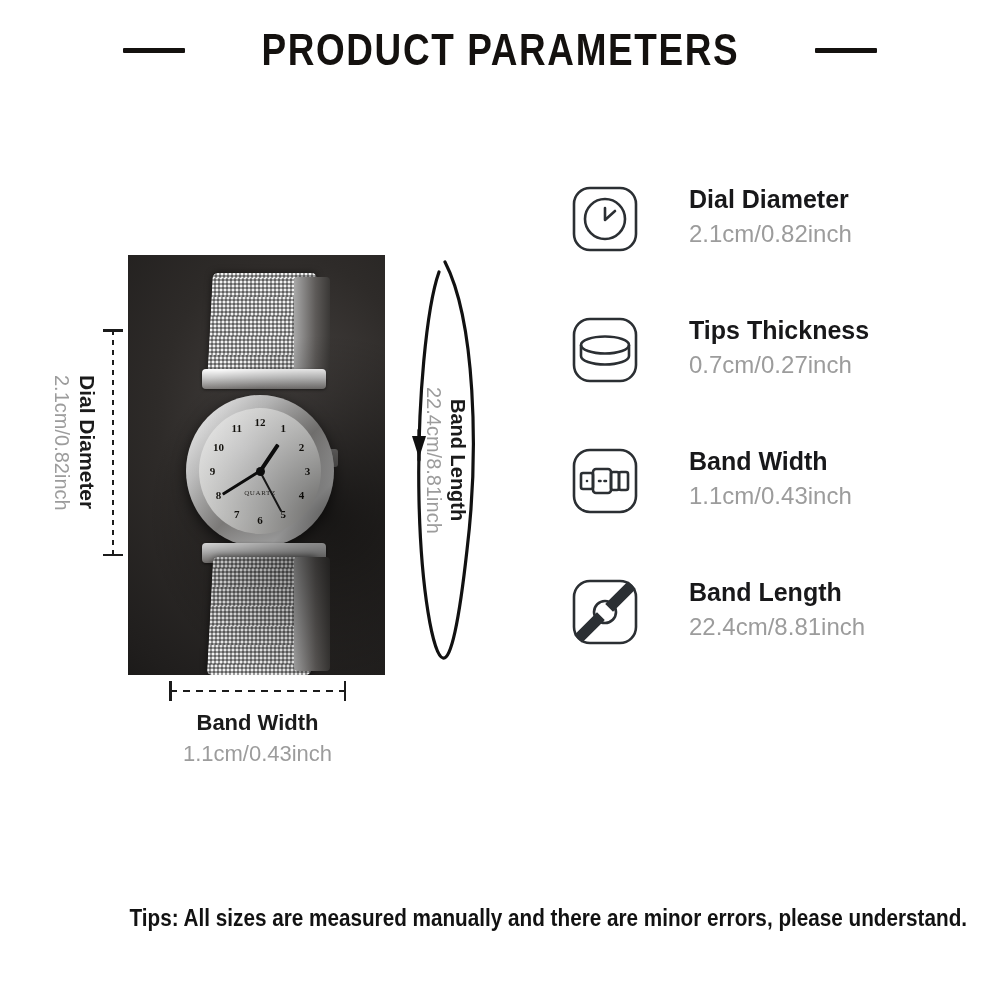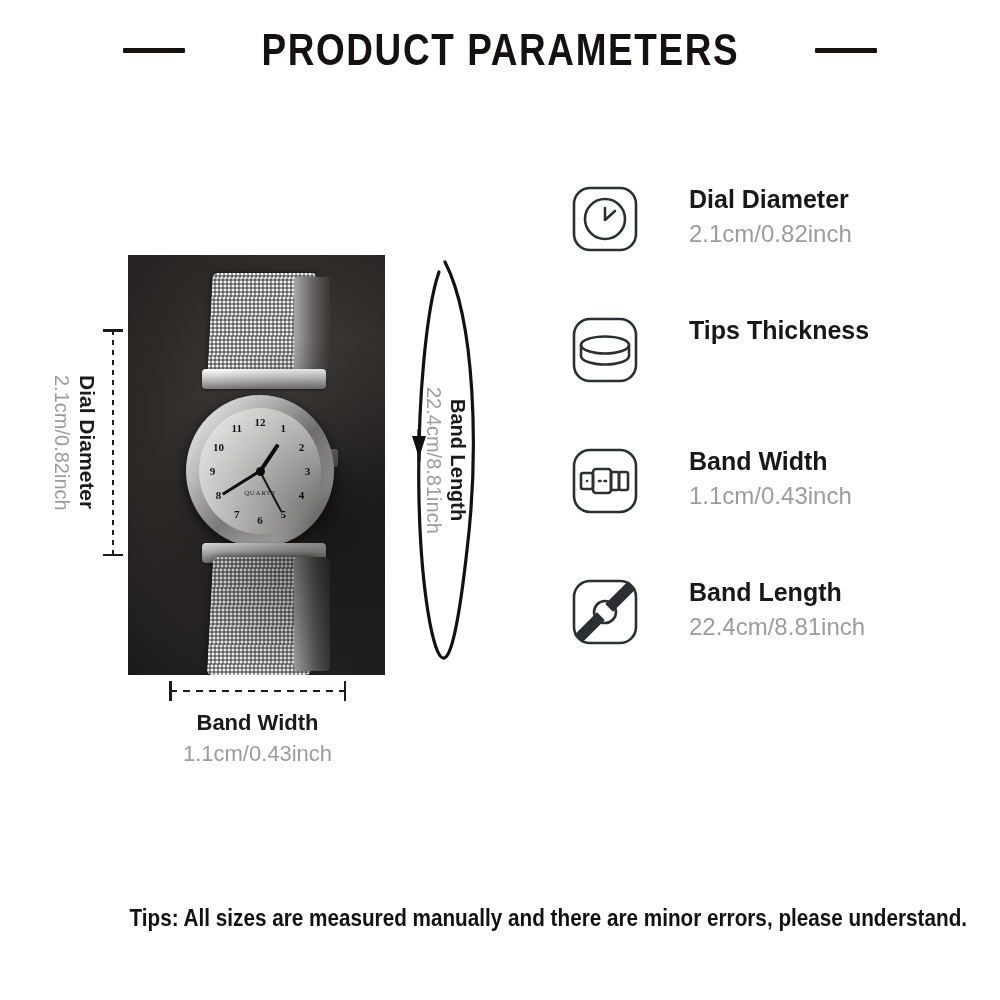--- a/index.html
+++ b/index.html
@@ -211,20 +211,21 @@
     <div class="spec-row">
       <div class="spec-icon">
         <svg viewBox="0 0 70 70" xmlns="http://www.w3.org/2000/svg" fill="none" stroke="#2b2f33" stroke-width="2.6">
           <rect x="4" y="4" width="62" height="62" rx="16"></rect>
           <ellipse cx="35" cy="30" rx="24" ry="8.5"></ellipse>
           <path d="M11 30 L11 41 A24 8.5 0 0 0 59 41 L59 30"></path>
         </svg>
       </div>
       <div class="spec-text">
         <div class="spec-name">Tips Thickness</div>
+        <div class="spec-val">0.7cm/0.27inch</div>
       </div>
     </div>
 
     <div class="spec-row">
       <div class="spec-icon">
         <svg viewBox="0 0 70 70" xmlns="http://www.w3.org/2000/svg" fill="none" stroke="#2b2f33" stroke-width="2.6">
           <rect x="4" y="4" width="62" height="62" rx="16"></rect>
           <rect x="11" y="27" width="12" height="16" rx="2"></rect>
           <rect x="23" y="23" width="18" height="24" rx="3"></rect>
           <rect x="41" y="26" width="8" height="18" rx="2"></rect>

